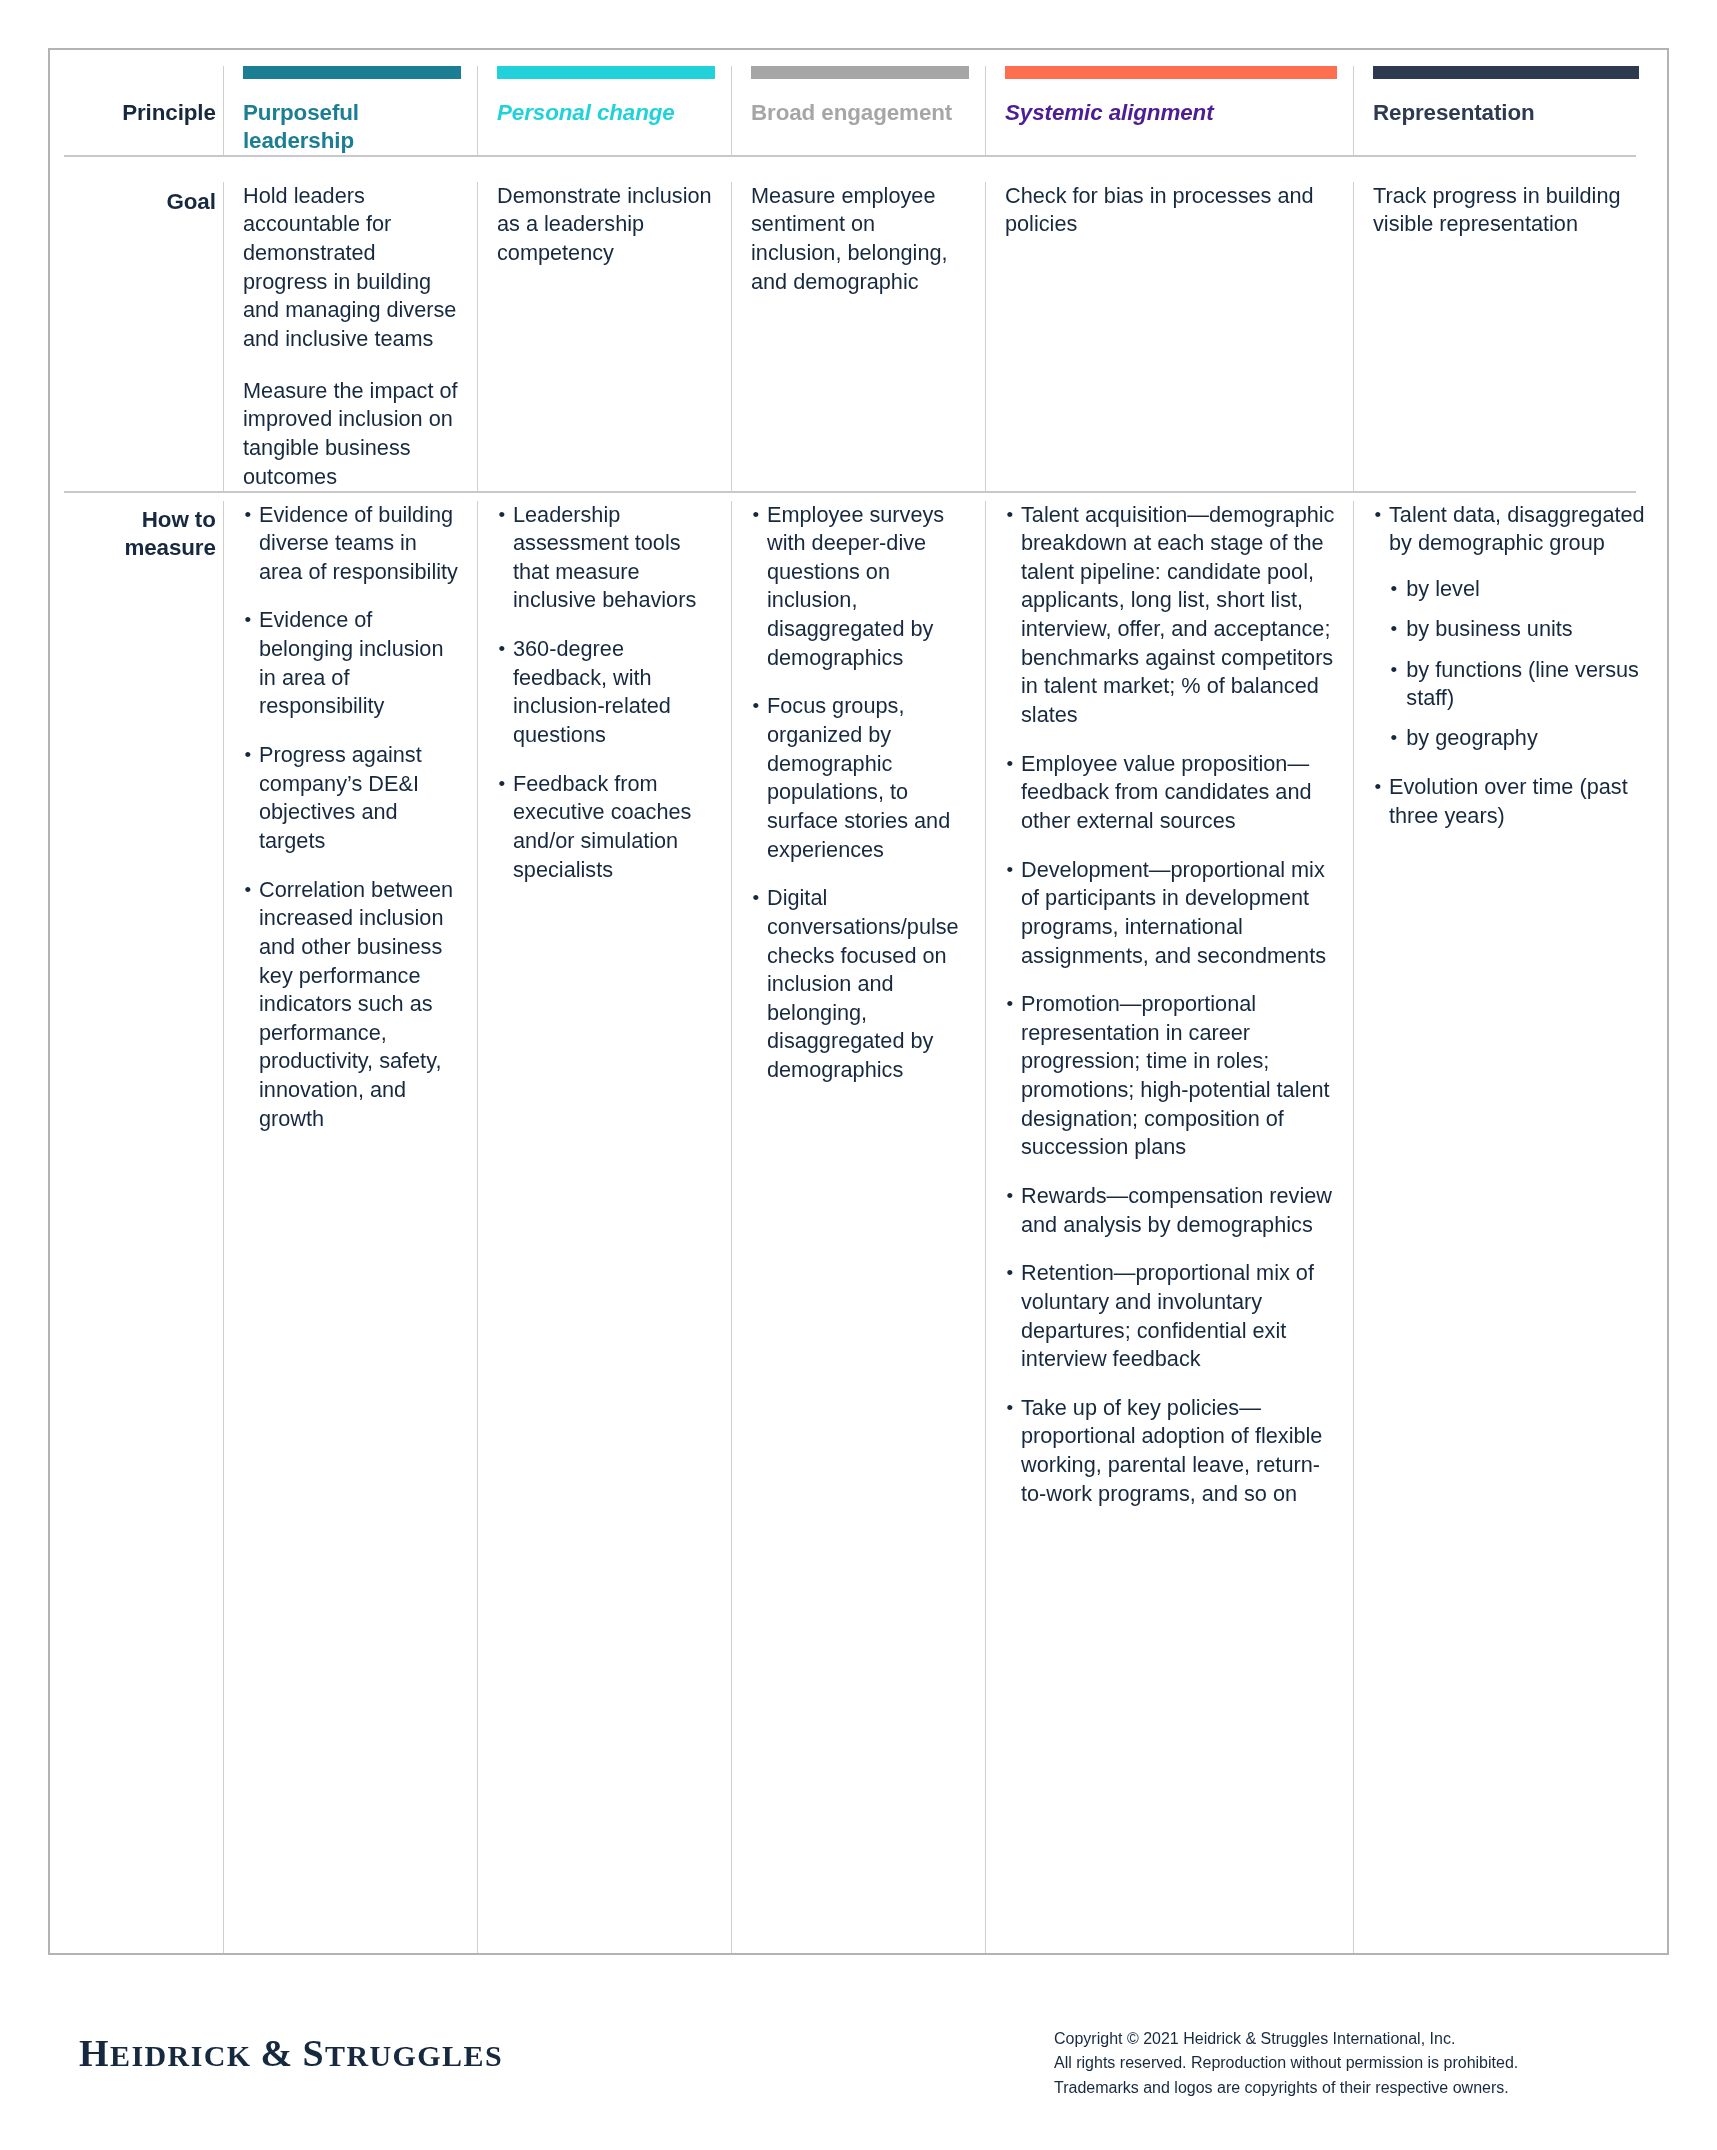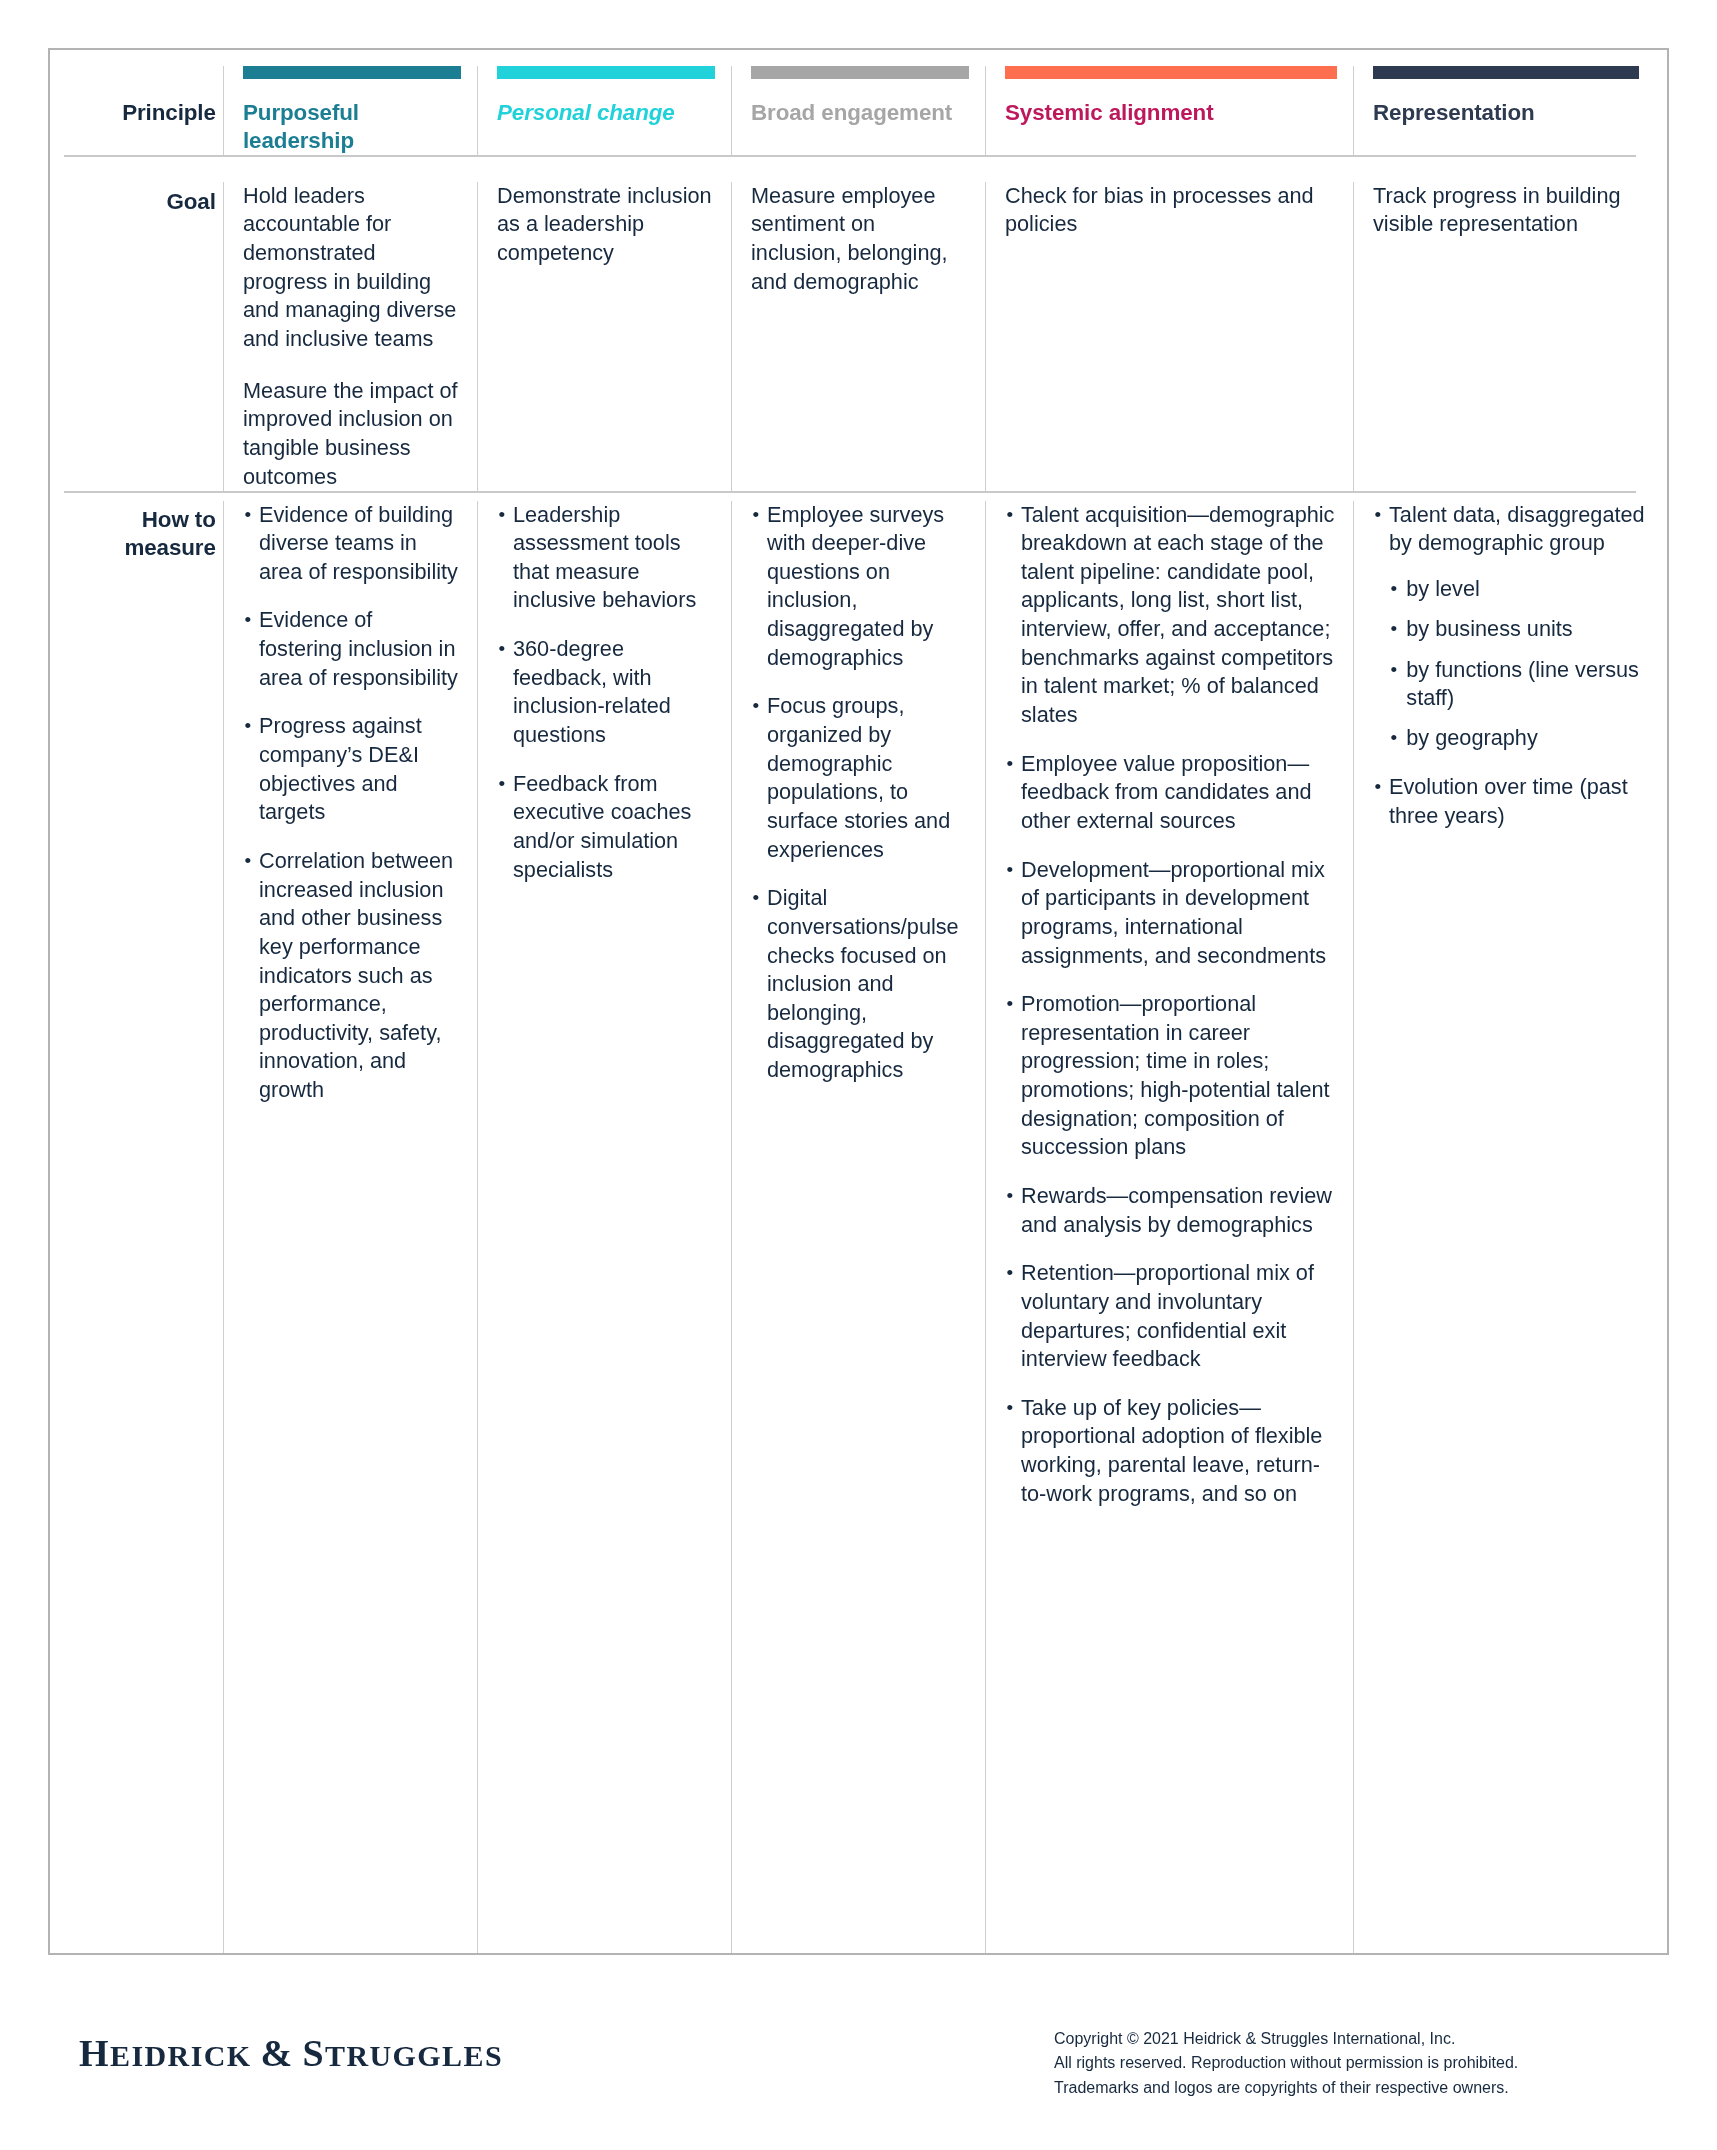--- a/index.html
+++ b/index.html
@@ -220,21 +220,21 @@
           <div class="col-title" style="color: rgb(33, 210, 218); font-style: italic;">Personal change</div>
         </div>
 
         <div class="cell c3 vrule">
           <div class="colorbar" style="background: rgb(166, 166, 166);"></div>
           <div class="col-title" style="color: rgb(166, 166, 166);">Broad engagement</div>
         </div>
 
         <div class="cell c4 vrule">
           <div class="colorbar" style="background: rgb(253, 111, 79);"></div>
-          <div class="col-title" style="color: #be185d;">Systemic alignment</div>
+          <div class="col-title" style="color: #4c1d95; font-style: italic;">Systemic alignment</div>
         </div>
 
         <div class="cell c5 vrule">
           <div class="colorbar" style="background: rgb(45, 58, 80);"></div>
           <div class="col-title" style="color: rgb(45, 58, 80);">Representation</div>
         </div>
       </div>
 
       <div class="divider"></div>
 
@@ -262,21 +262,21 @@
 
       <div class="divider"></div>
 
       <div class="row row-measure">
         <div class="cell rowlabel">
           <div class="rowlabel-text">How to<br>measure</div>
         </div>
         <div class="cell c1 vrule">
             <ul class="bullets">
               <li><span class="btext">Evidence of building diverse teams in area of responsibility</span></li>
-              <li><span class="btext">Evidence of fostering inclusion in area of responsibility</span></li>
+              <li><span class="btext">Evidence of belonging inclusion in area of responsibility</span></li>
               <li><span class="btext">Progress against company’s DE&amp;I objectives and targets</span></li>
               <li><span class="btext">Correlation between increased inclusion and other business key performance indicators such as performance, productivity, safety, innovation, and growth</span></li>
             </ul>
           </div>
         <div class="cell c2 vrule">
             <ul class="bullets">
               <li><span class="btext">Leadership assessment tools that measure inclusive behaviors</span></li>
               <li><span class="btext">360-degree feedback, with inclusion-related questions</span></li>
               <li><span class="btext">Feedback from executive coaches and/or simulation specialists</span></li>
             </ul>

